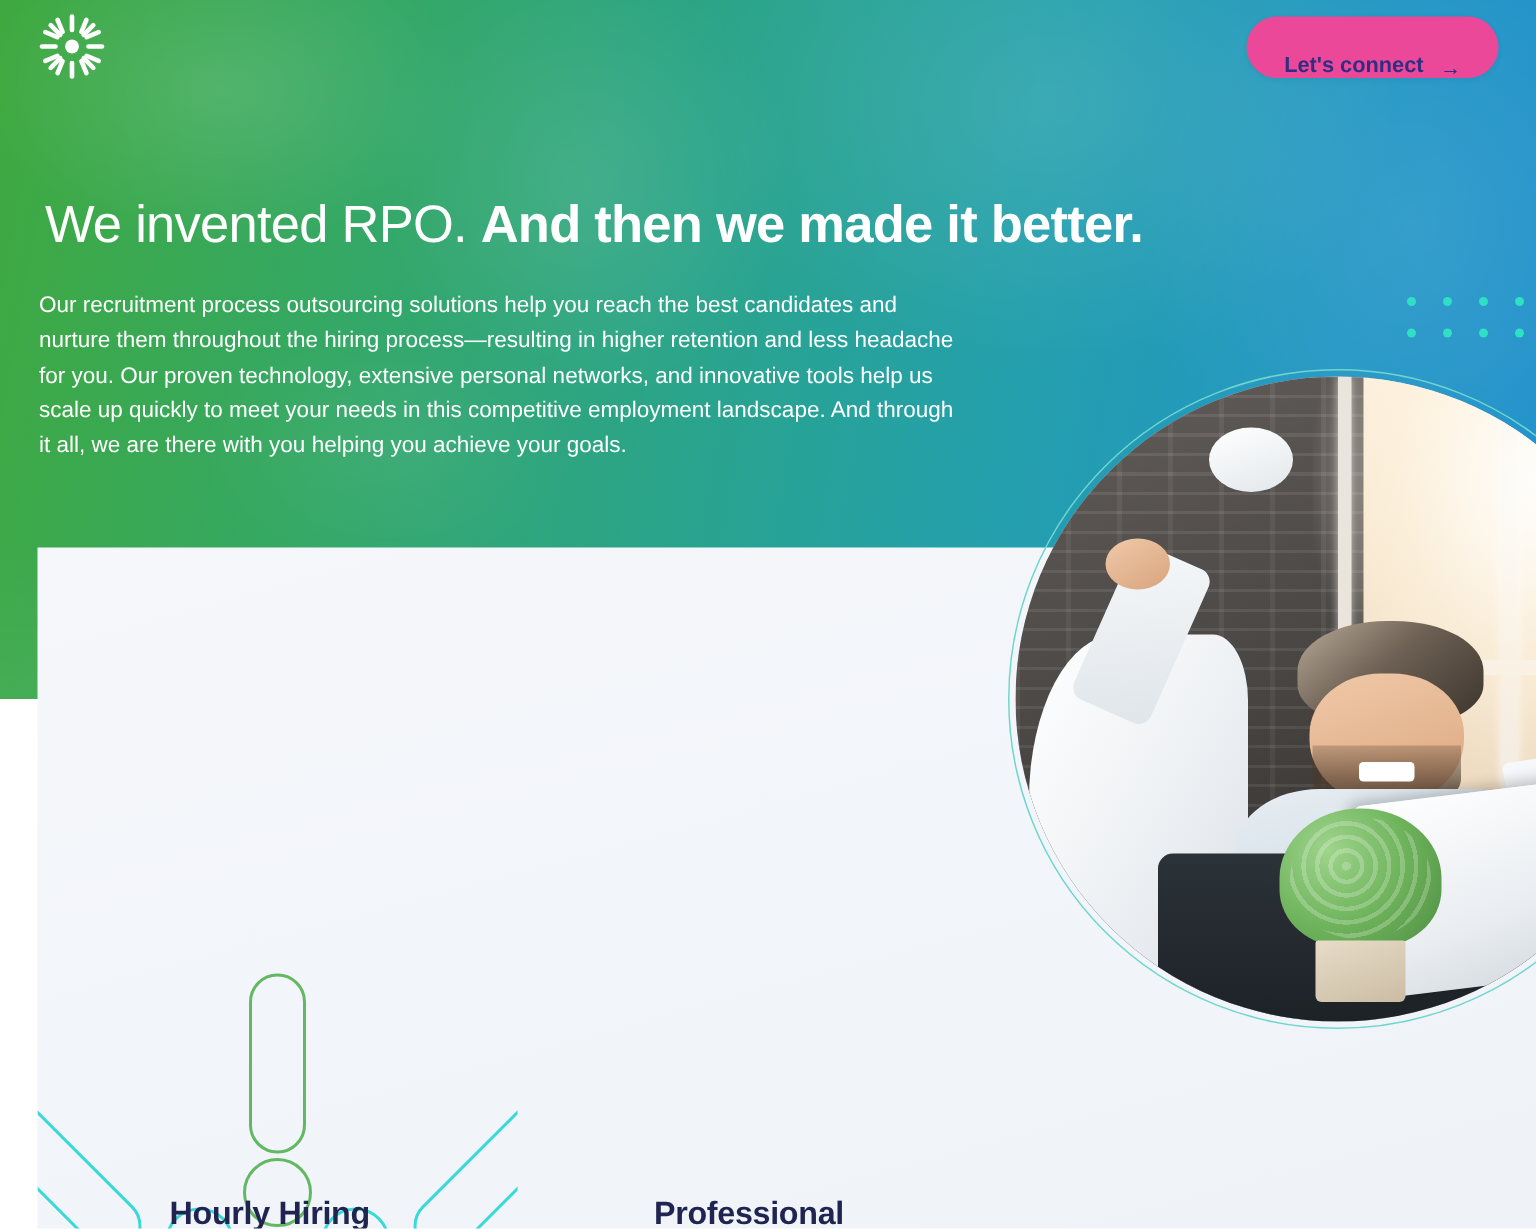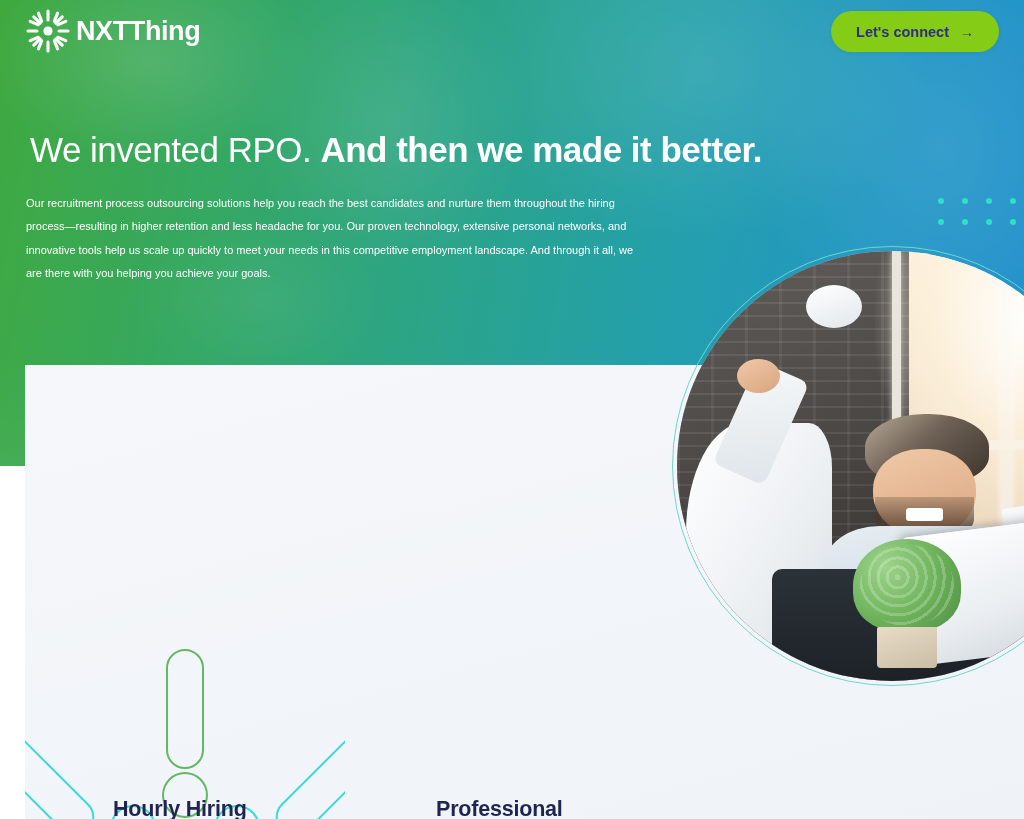--- a/index.html
+++ b/index.html
@@ -41,37 +41,37 @@
   .nav-link {
     position:relative; color:#fff; font-size:14.5px; font-weight:500;
     letter-spacing:.1px; white-space:nowrap; display:flex; align-items:center; gap:6px;
     cursor:pointer; padding-bottom:10px;
   }
   .chev { width:9px; height:9px; display:block; }
   .wavy { position:absolute; left:0; bottom:0; width:66px; height:6px; display:block; }
 
   .cta-pill {
     position:absolute; right:25px; top:11px;
-    background:#84cc16; color:#312e81; border-radius:999px;
-    height:41px; padding:0 25px; display:flex; align-items:center; gap:11px;
+    background:#ec4899; color:#312e81; border-radius:999px;
+    height:41px; padding:0 25px; display:flex; align-items:flex-end; gap:11px;
     font-size:14.5px; font-weight:600; cursor:pointer; white-space:nowrap;
     box-shadow:0 1px 4px rgba(0,0,0,.07);
   }
   .cta-pill .arr { font-size:14px; line-height:1; }
 
   
   .hero-title {
     position:absolute; left:30px; top:130px; z-index:20;
     font-size:35px; line-height:1.12; color:#fff; letter-spacing:-.5px; white-space:nowrap;
   }
   .hero-title .light { font-weight:400; }
   .hero-title .bold { font-weight:700; }
   .hero-para {
     position:absolute; left:26px; top:192px; width:612px; z-index:20;
-    font-size:11px; line-height:23.3px; color:#fff; font-weight:400;
+    font-size:15px; line-height:23.3px; color:#fff; font-weight:400;
   }
 
   
   .dot-grid { position:absolute; left:938px; top:198px; z-index:18;
     display:grid; grid-template-columns:repeat(4,24px); grid-auto-rows:21px; }
   .dot-grid i { width:6px; height:6px; border-radius:50%; background:#2ee0c5; display:block; }
 
   
   .panel {
     position:absolute; left:25px; top:365px; width:999px; height:565px;
@@ -180,21 +180,20 @@
           <line x1="29.3" y1="32.7" x2="32.6" y2="40.8"></line>
           <line x1="32.6" y1="5.2" x2="29.3" y2="13.3"></line>
           <line x1="16.7" y1="32.7" x2="13.4" y2="40.8"></line>
           <line x1="5.2" y1="13.4" x2="13.3" y2="16.7"></line>
           <line x1="32.7" y1="29.3" x2="40.8" y2="32.6"></line>
           <line x1="5.2" y1="32.6" x2="13.3" y2="29.3"></line>
           <line x1="32.7" y1="16.7" x2="40.8" y2="13.4"></line>
         </g>
         <circle cx="23" cy="23" r="4.6" fill="#ffffff"></circle>
       </svg>
-      <span class="logo-text">NXTThing</span>
     </div>
 
 
     <div class="cta-pill">
       <span>Let's connect</span>
       <span class="arr">→</span>
     </div>
   </div>
 
   <h1 class="hero-title">

